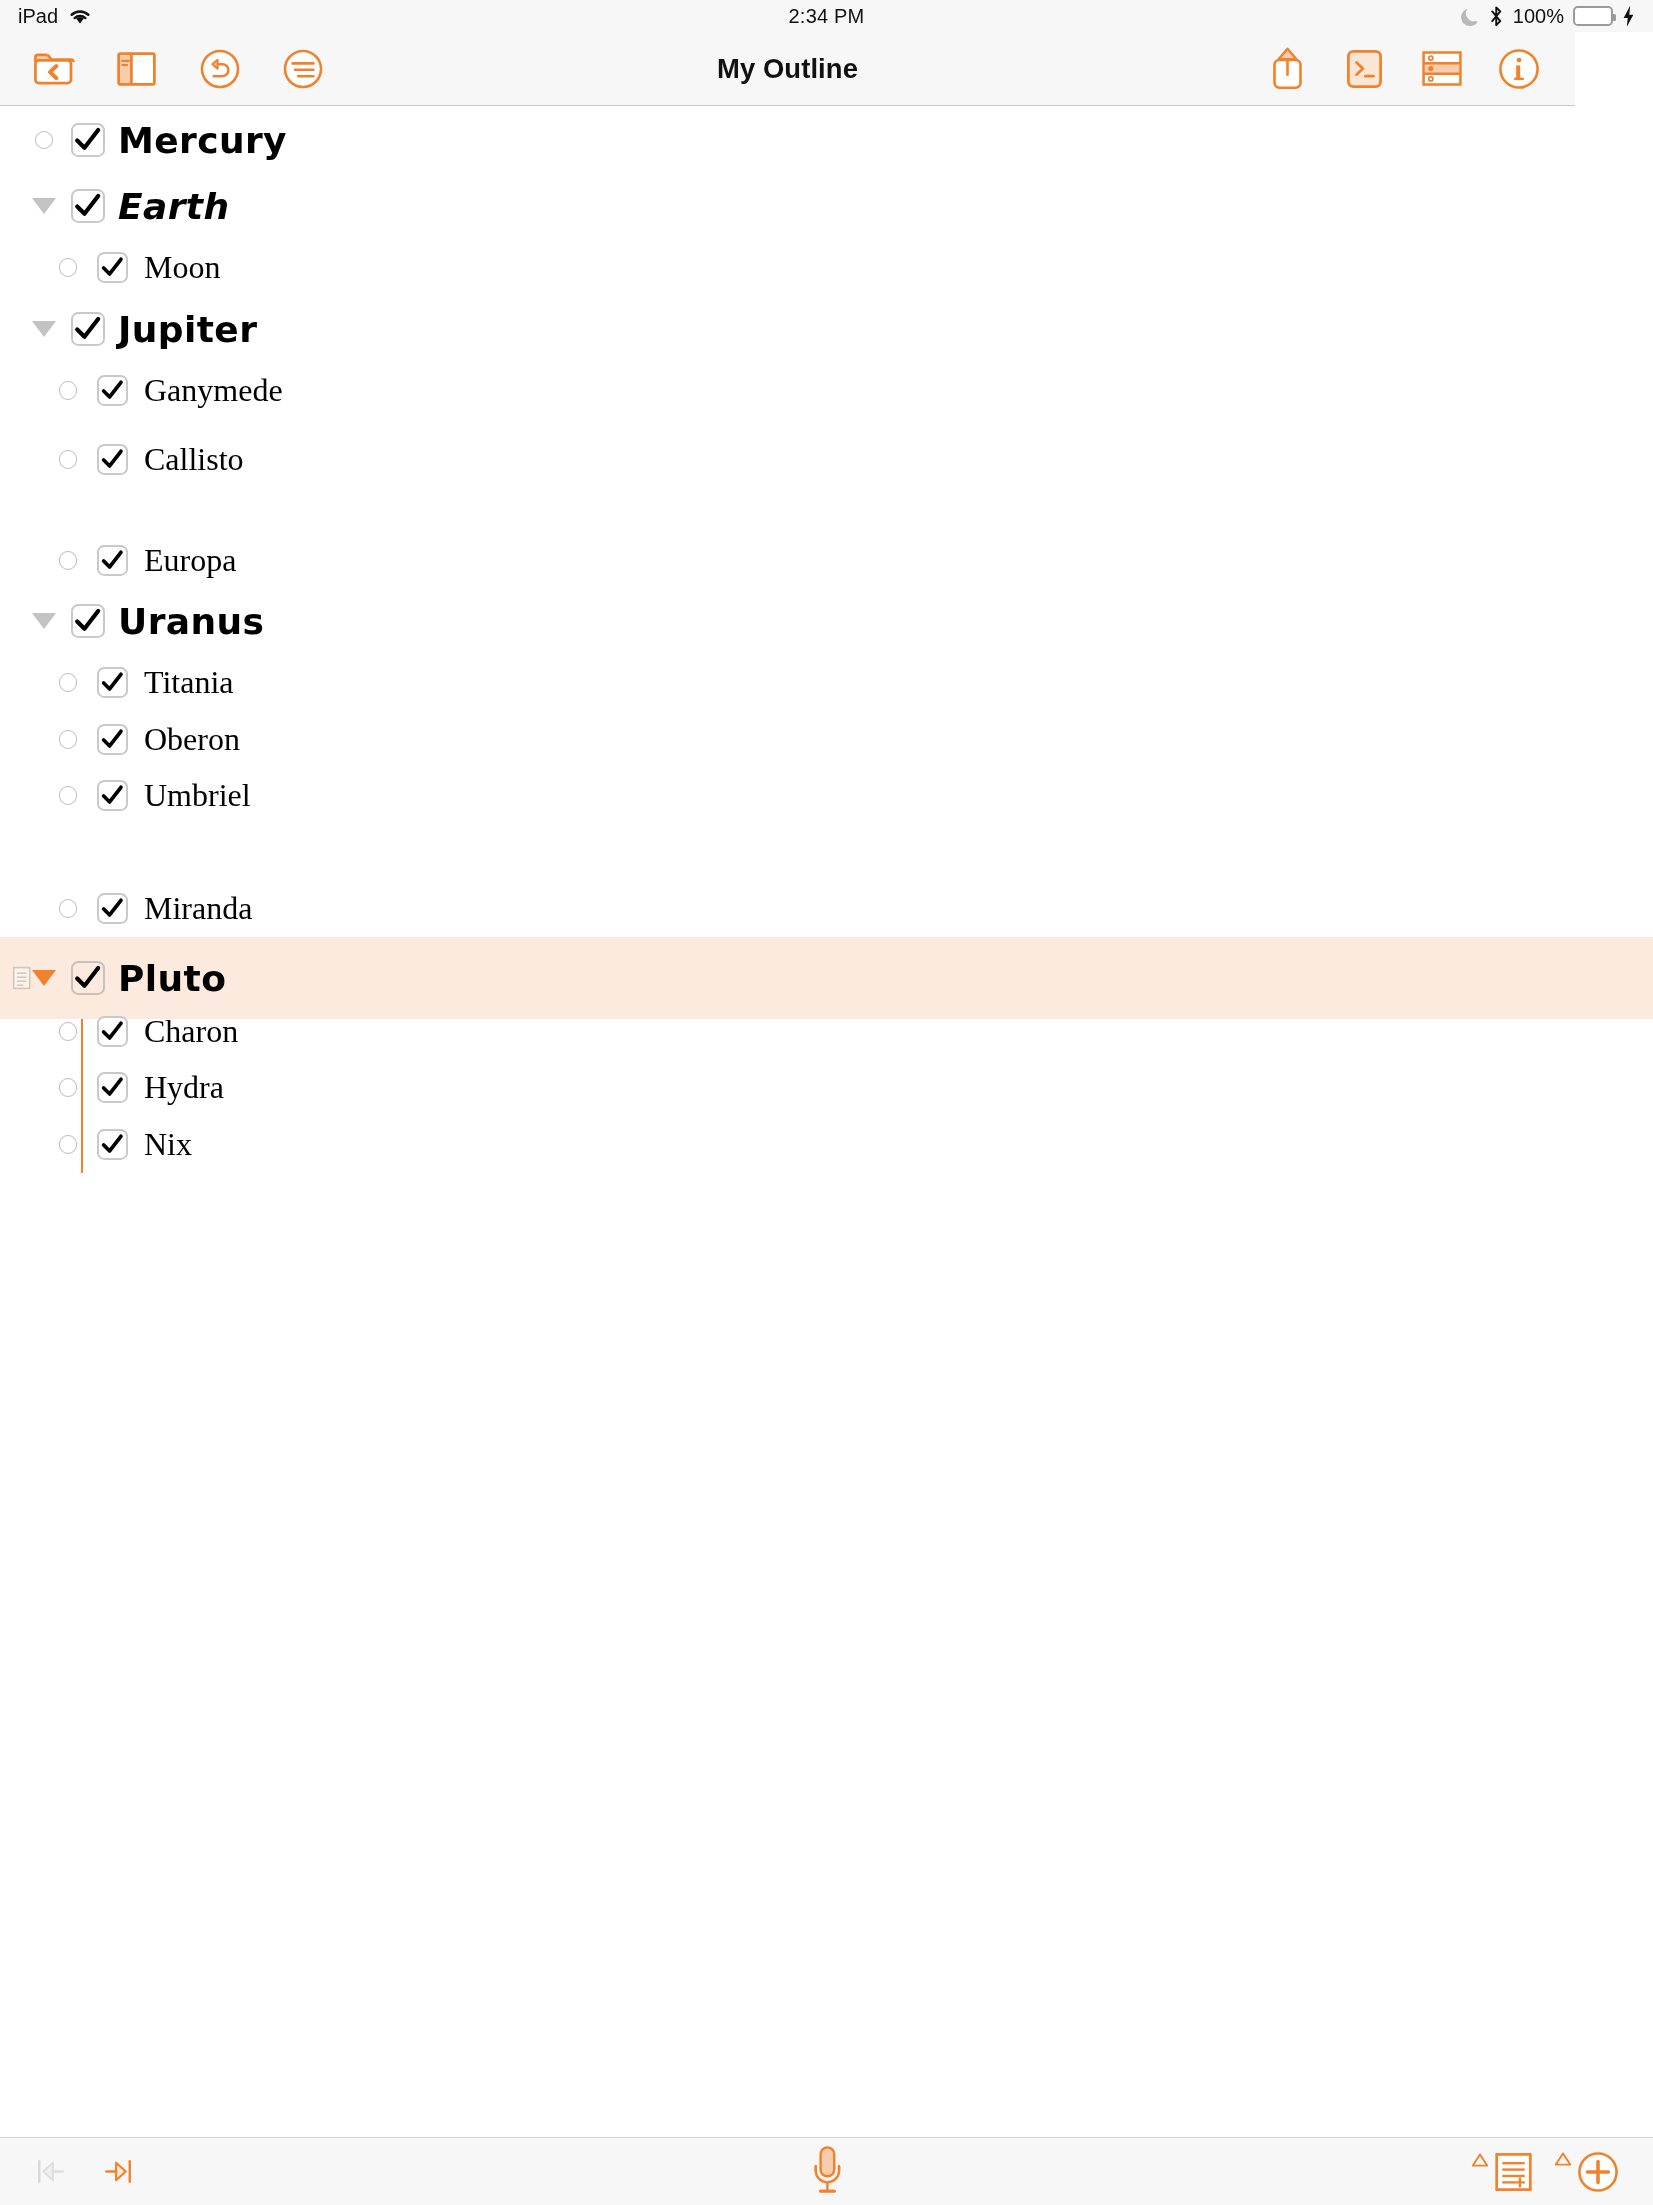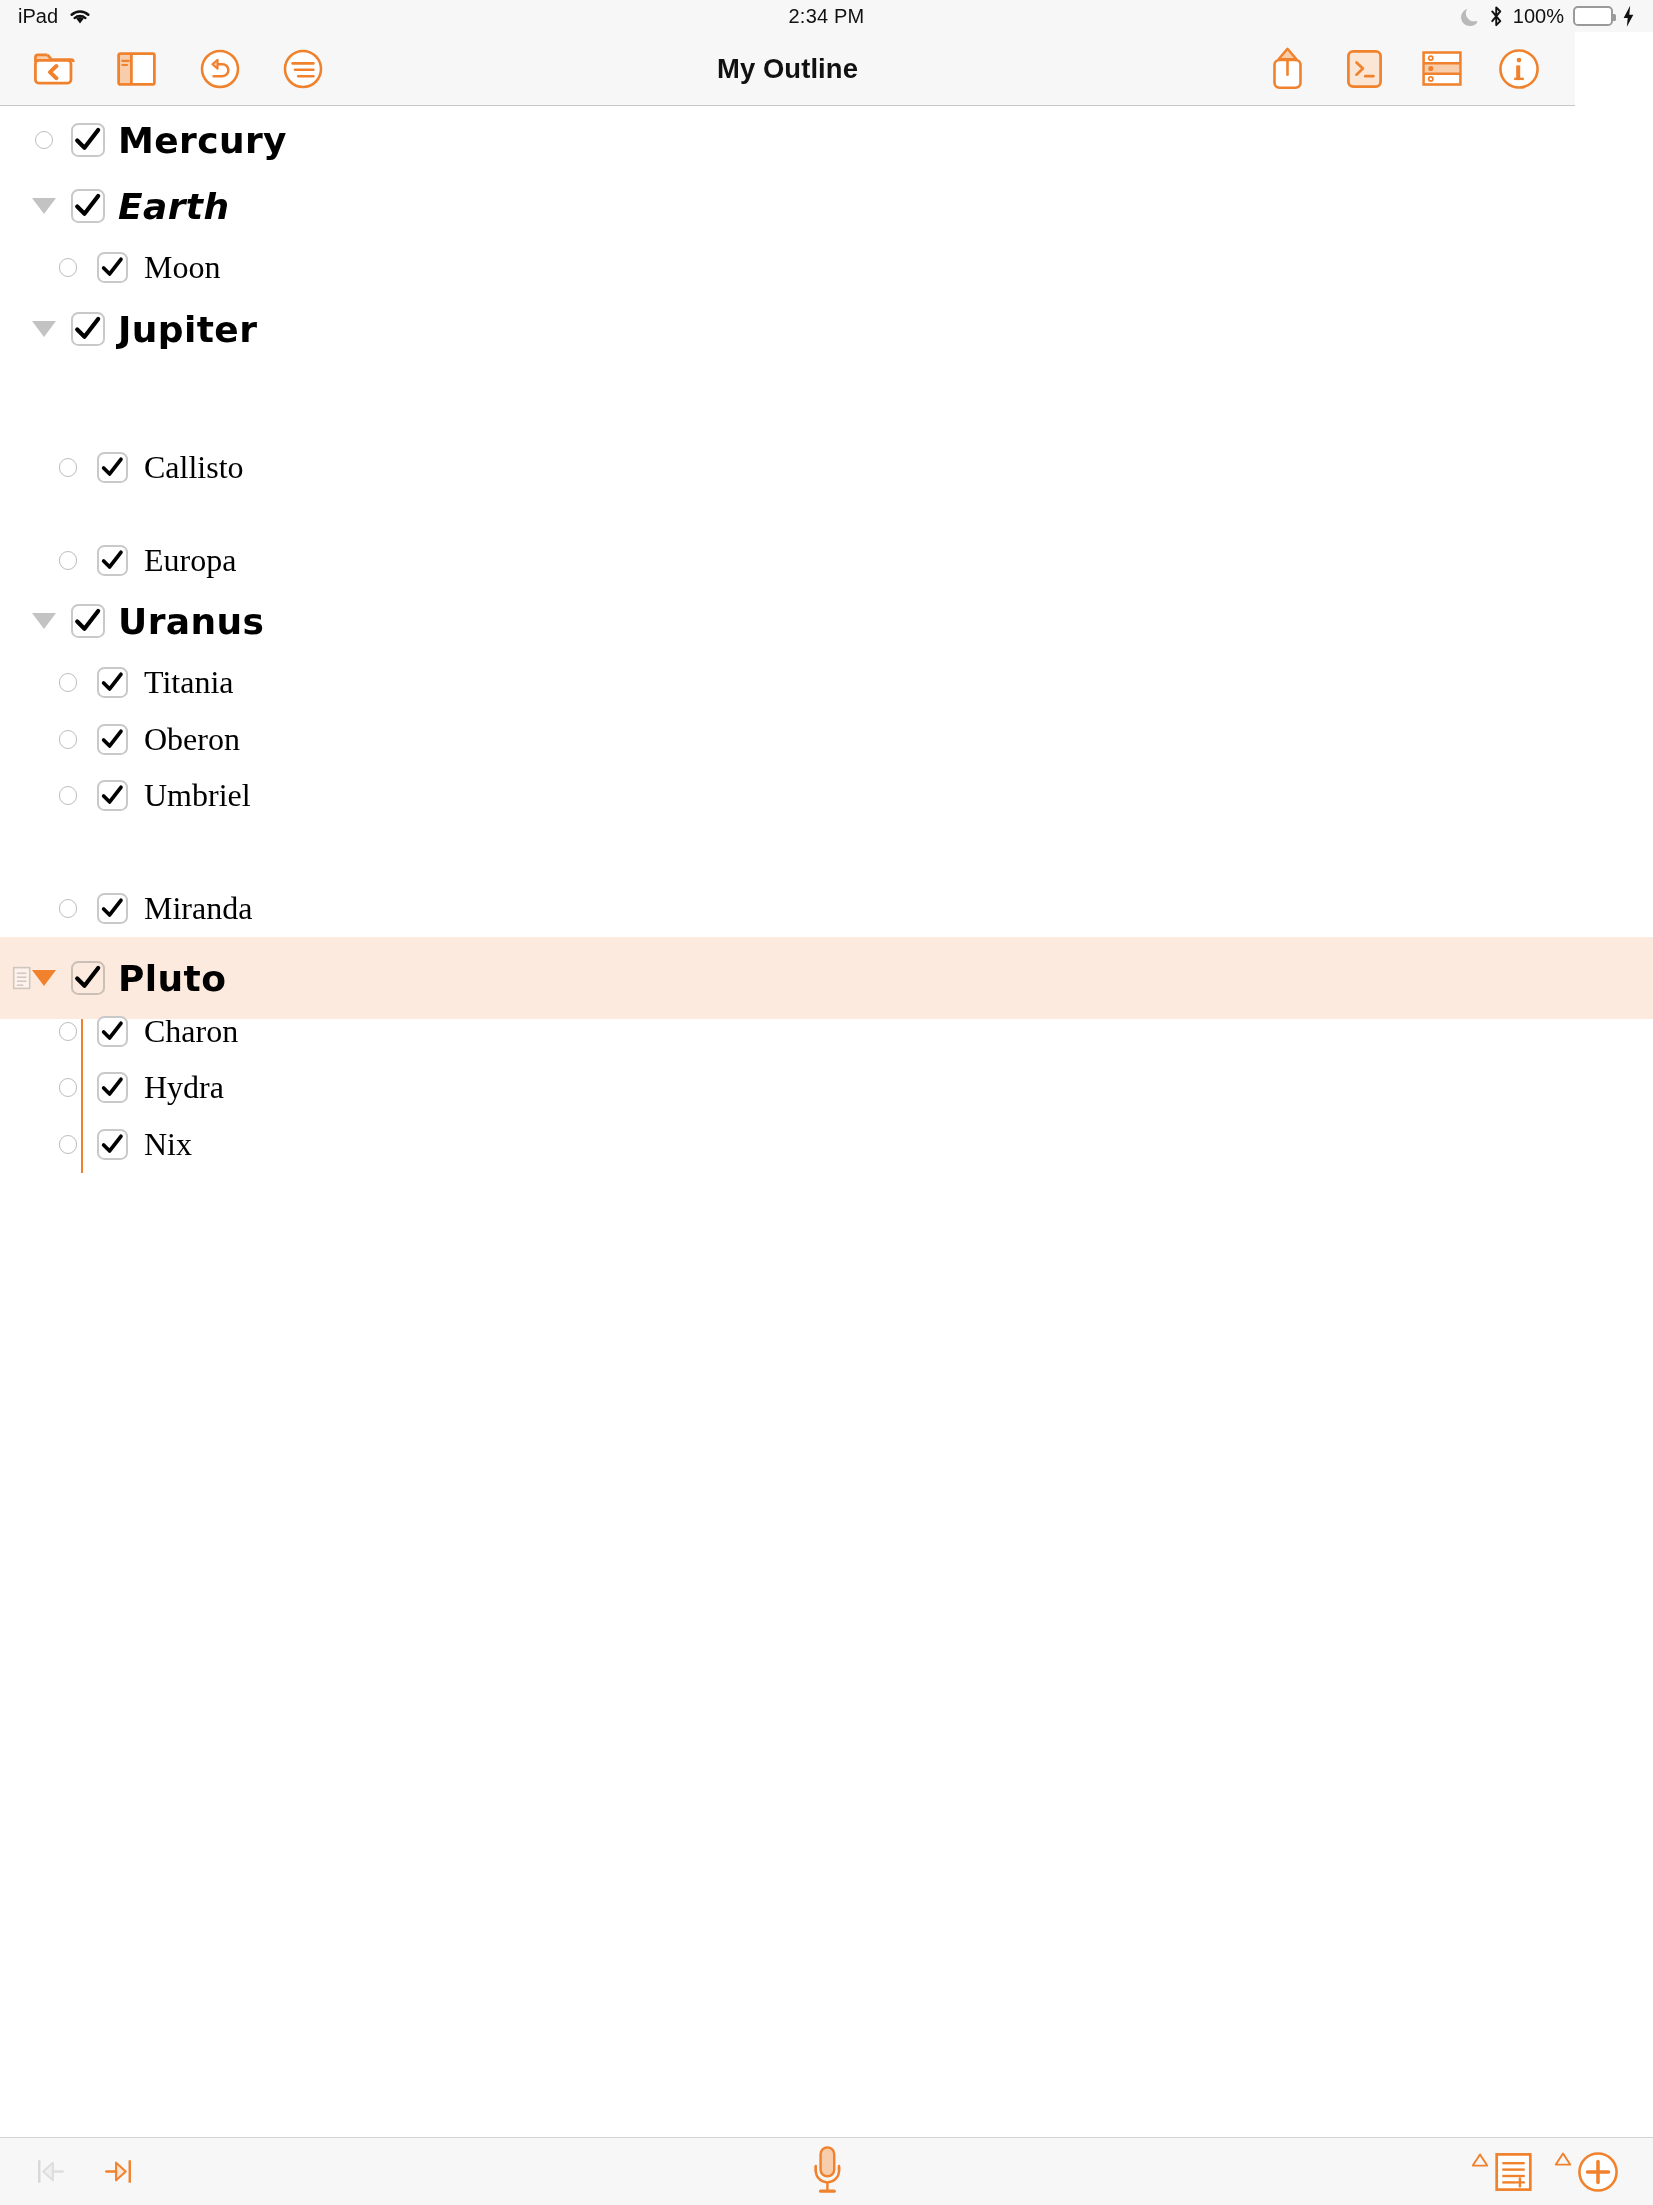--- a/index.html
+++ b/index.html
@@ -272,21 +272,32 @@
         <span class="disclosure" style="left:26px;">
           <span class="tri"></span>
         </span>
         <span class="checkbox" style="left:71px; width:34px; height:34px;">
           <svg width="27.4" height="27.4" viewBox="0 0 34 34">
             <path d="M4 18 L13 27 L30 5" fill="none" stroke="#000" stroke-width="5.2" stroke-linecap="round" stroke-linejoin="round"></path>
           </svg>
         </span>
         <span class="row-title lvl0" style="left:118px;">Jupiter</span>
       </div>
-      <div class="row" style="top: 332px; height: 57px;">
+      <div class="row" style="top: 255px; height: 57px;">
+        <span class="bullet-dot" style="left:50px;">
+          <span class="dot"></span>
+        </span>
+        <span class="checkbox" style="left:97px; width:31px; height:31px;">
+          <svg width="22.6" height="22.6" viewBox="0 0 34 34">
+            <path d="M4 18 L13 27 L30 5" fill="none" stroke="#000" stroke-width="5.6" stroke-linecap="round" stroke-linejoin="round"></path>
+          </svg>
+        </span>
+        <span class="row-title lvl1" style="left:144px;">Ganymede</span>
+      </div>
+      <div class="row" style="top: 324px; height: 57px;">
         <span class="bullet-dot" style="left:50px;">
           <span class="dot"></span>
         </span>
         <span class="checkbox" style="left:97px; width:31px; height:31px;">
           <svg width="22.6" height="22.6" viewBox="0 0 34 34">
             <path d="M4 18 L13 27 L30 5" fill="none" stroke="#000" stroke-width="5.6" stroke-linecap="round" stroke-linejoin="round"></path>
           </svg>
         </span>
         <span class="row-title lvl1" style="left:144px;">Callisto</span>
       </div>

